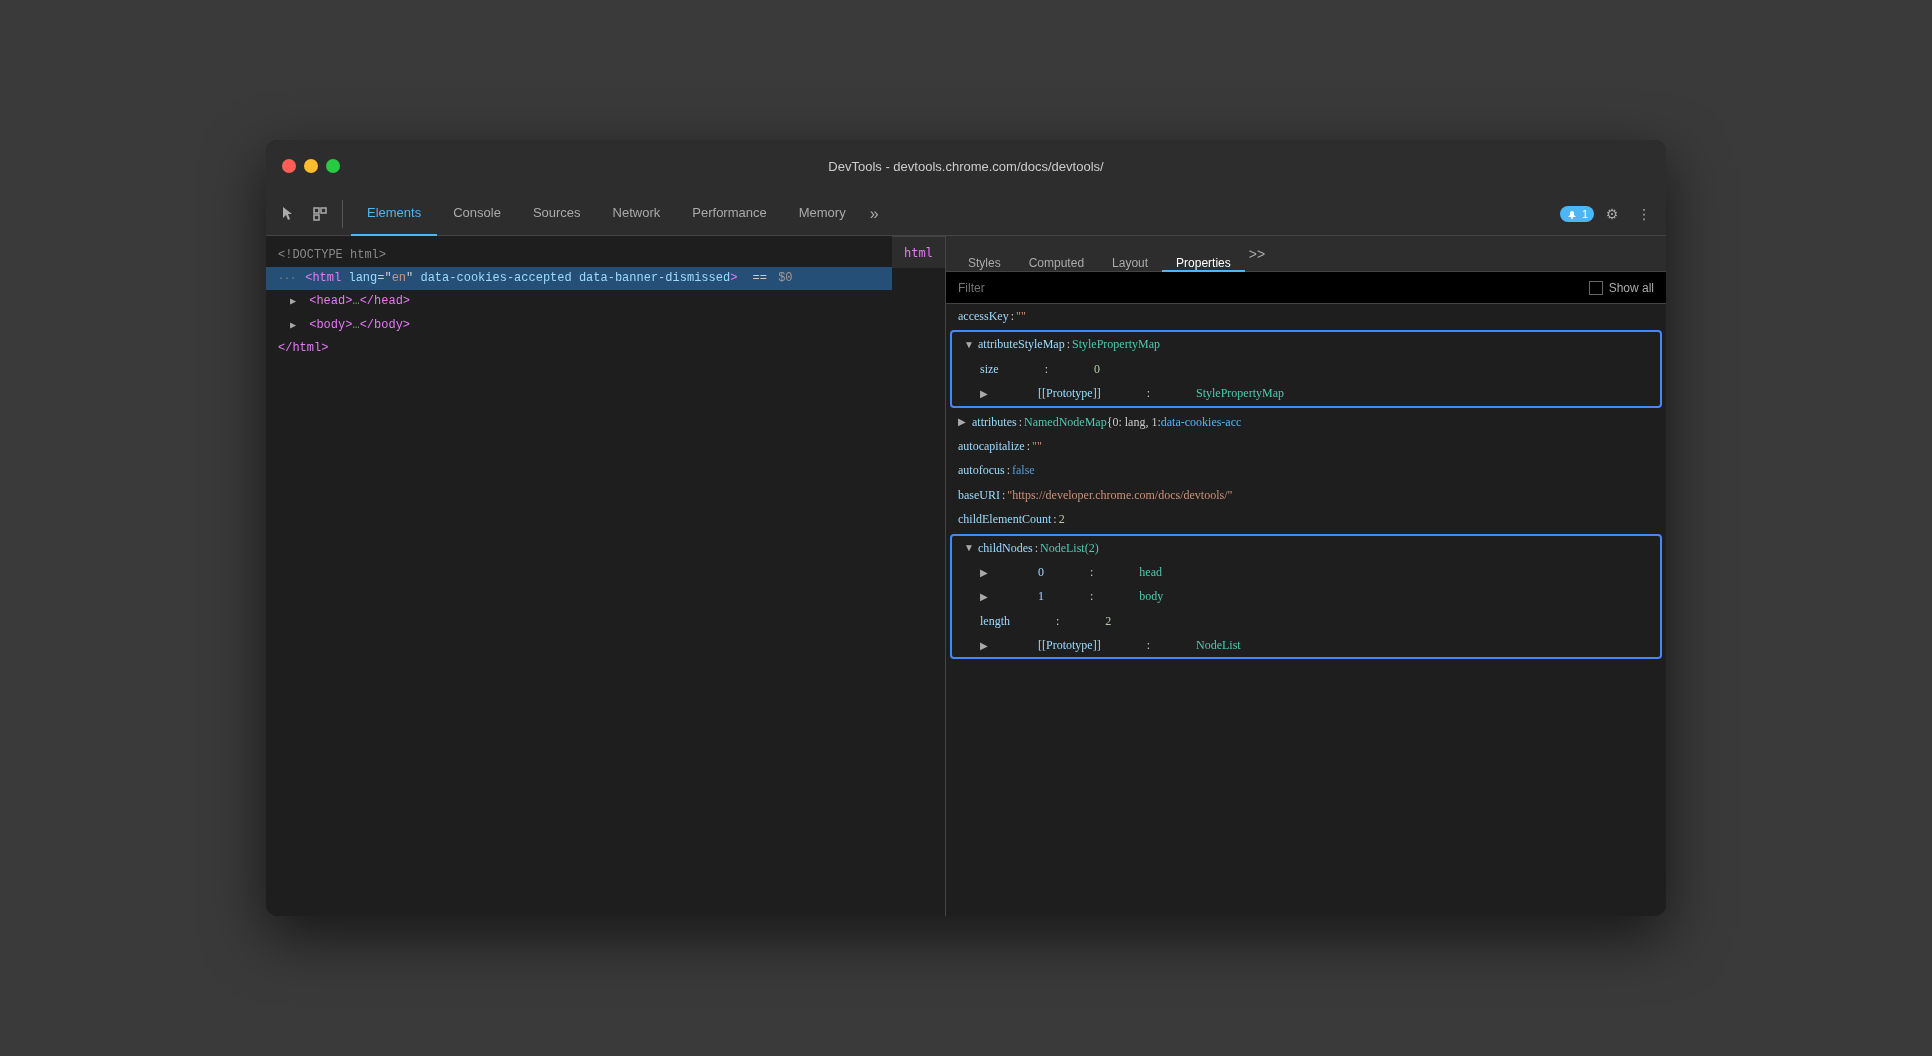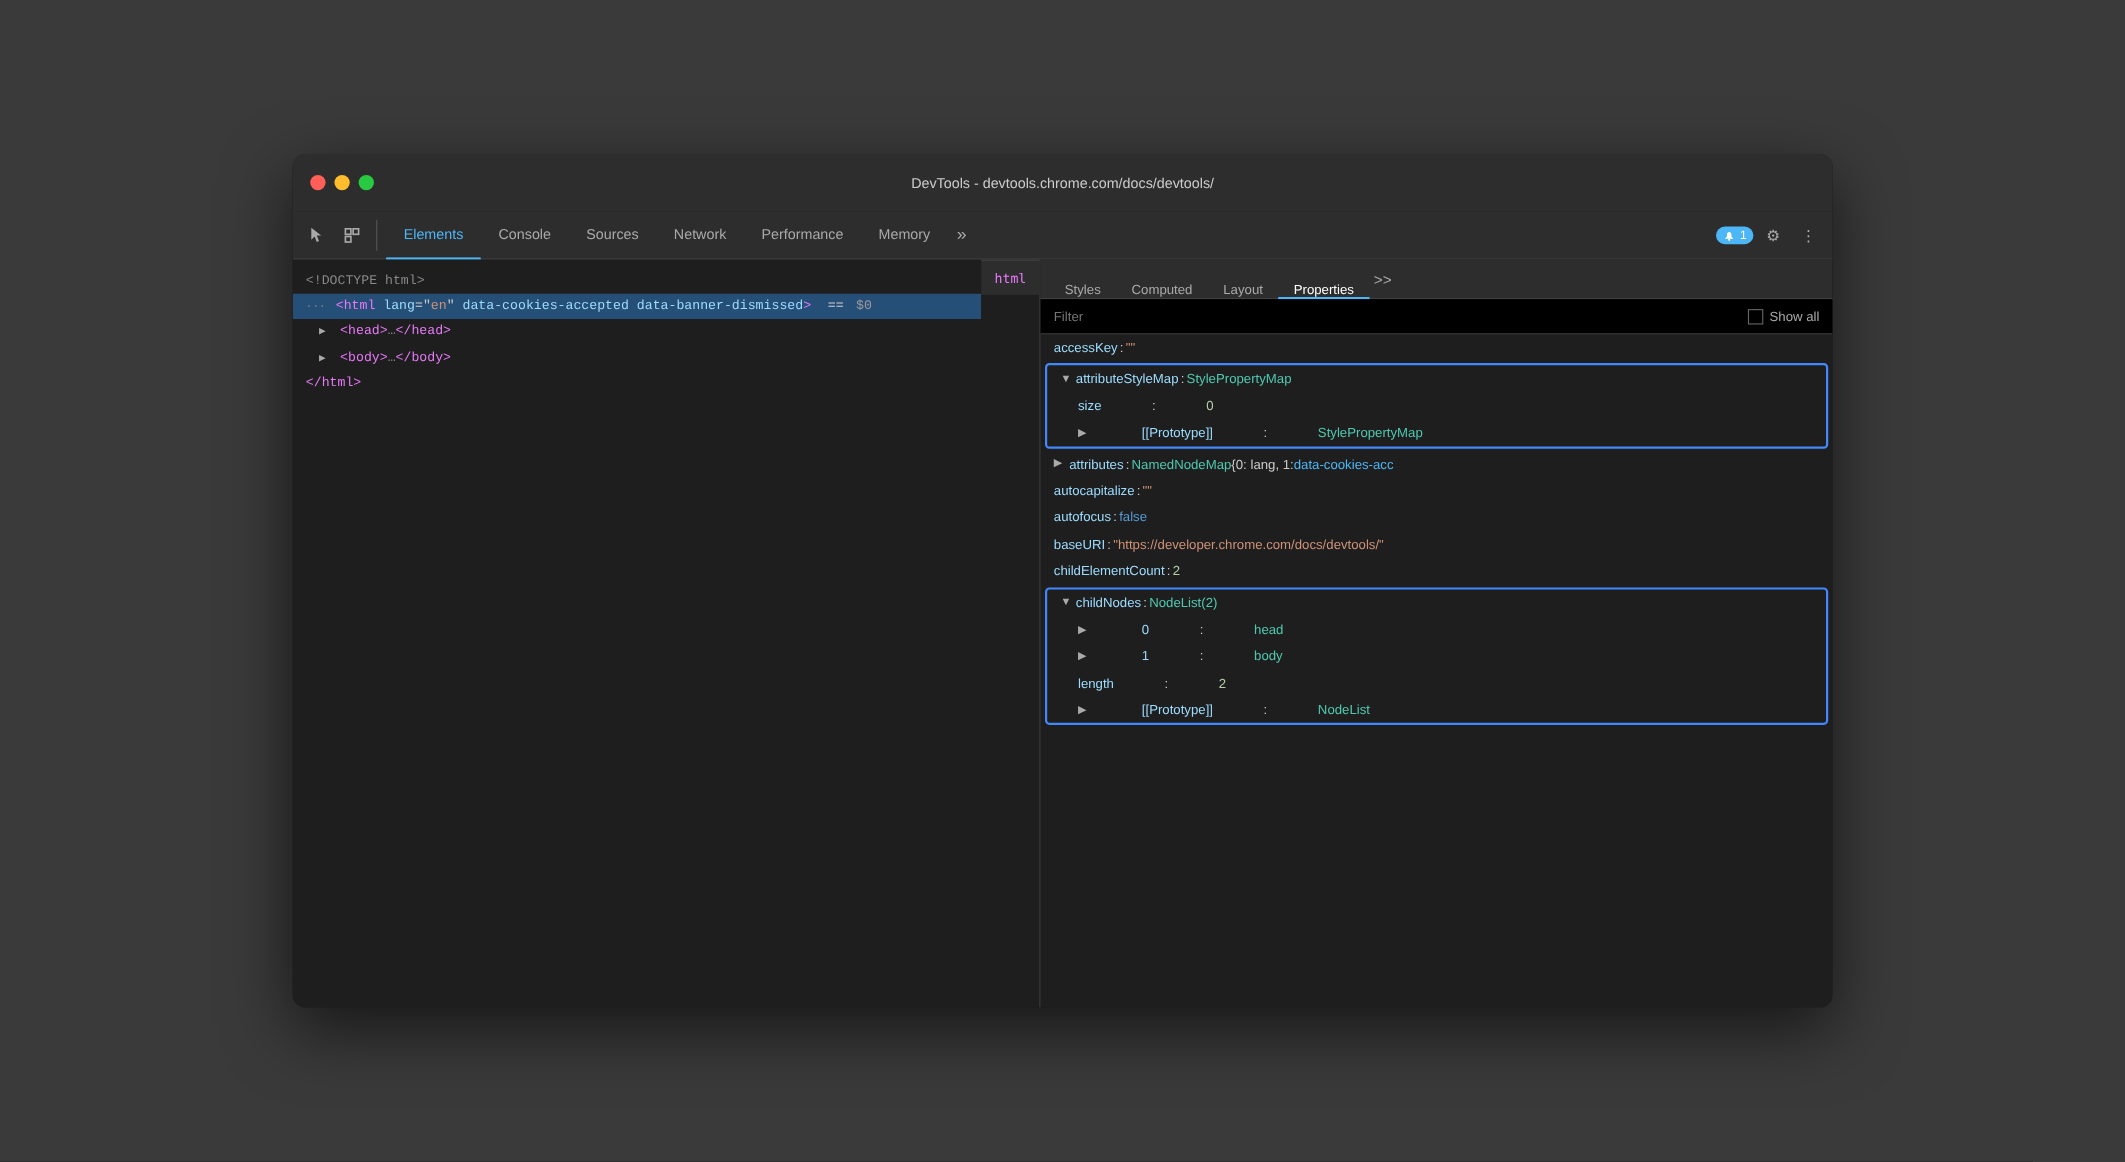--- a/index.html
+++ b/index.html
@@ -232,21 +232,21 @@
     }
     .show-all-checkbox {
       width: 14px;
       height: 14px;
       border: 1px solid #666;
       background: transparent;
     }
     .props-content {
       flex: 1;
       overflow: auto;
-      font-family: Liberation Sans, sans-serif;
+      font-family: Liberation Serif, serif;
       font-size: 12px;
     }
     .prop-line {
       padding: 2px 12px;
       line-height: 1.7;
       color: #ccc;
       white-space: nowrap;
       display: flex;
       align-items: center;
     }

